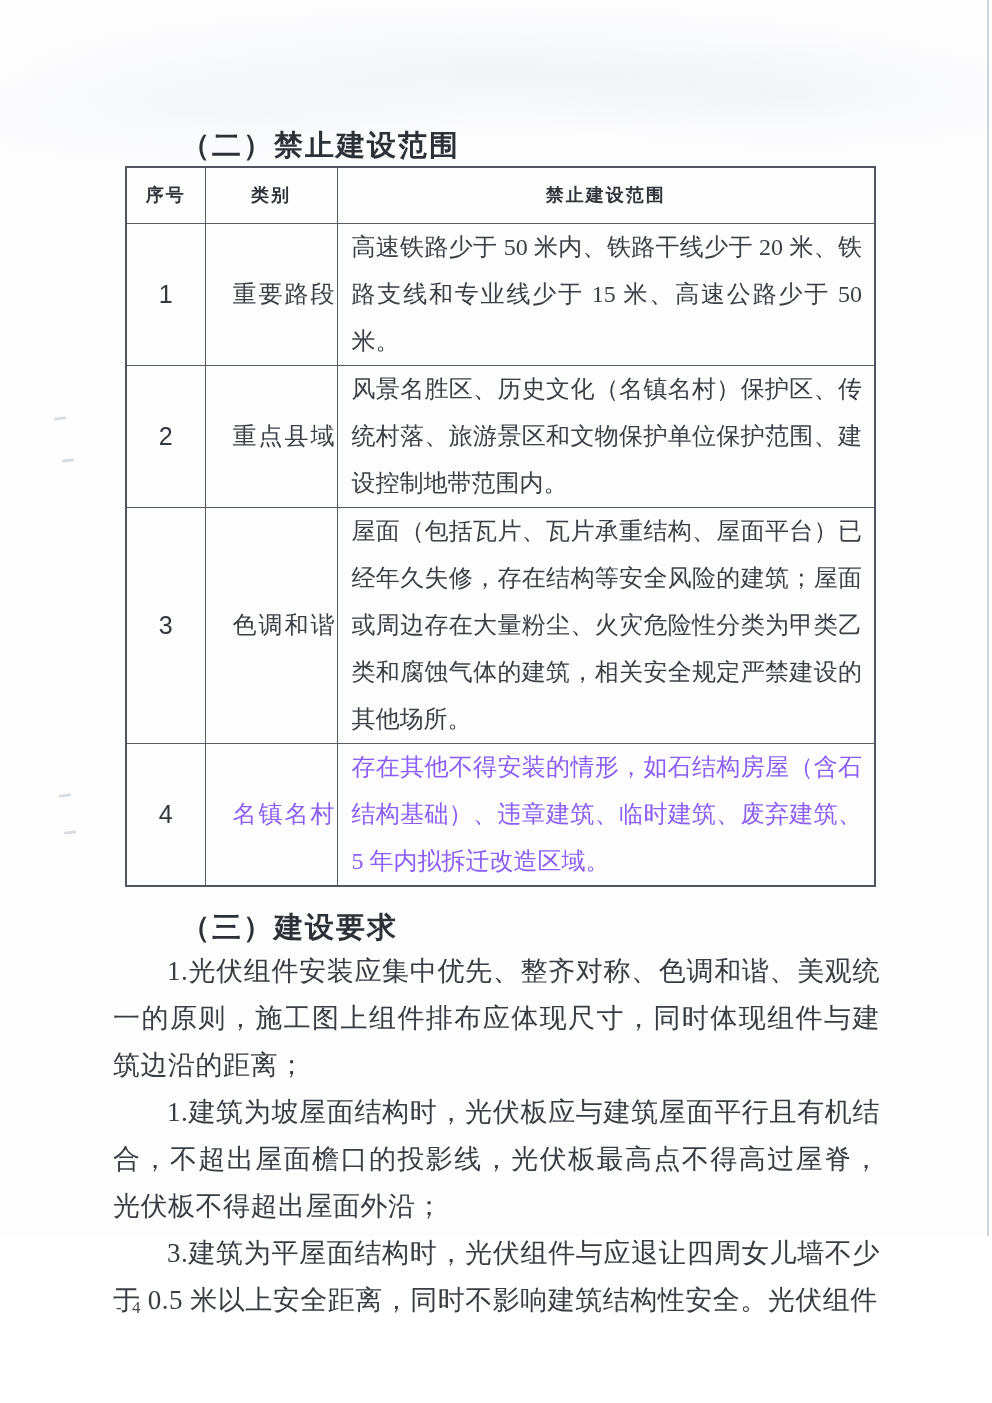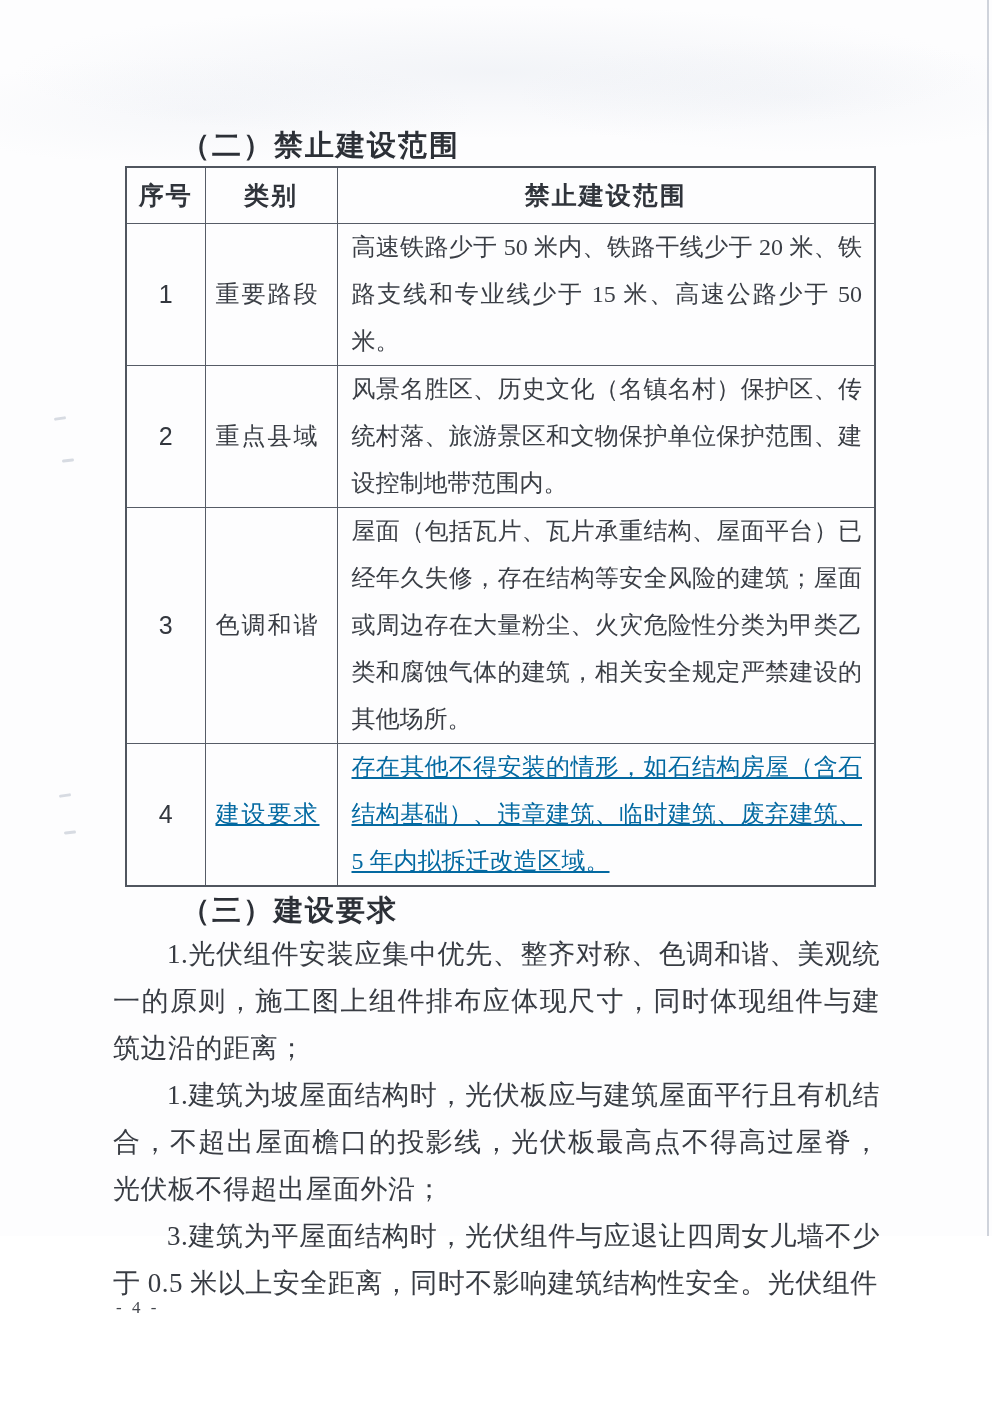--- a/index.html
+++ b/index.html
@@ -65,59 +65,59 @@
     border-collapse: collapse;
     table-layout: fixed;
   }
   table.ban-table, table.ban-table th, table.ban-table td {
     border: 1px solid #565c66;
   }
   table.ban-table { border: 2px solid #50565f; }
   table.ban-table th {
     font-family: "Liberation Sans", sans-serif;
     font-weight: 700;
-    font-size: 25px;
+    font-size: 18px;
     color: #30343b;
     text-align: center;
     vertical-align: middle;
     letter-spacing: 2px;
     margin-top: 48px;
   }
   tr.hdr { height: 56px; }
   tr.r1 { height: 93px; }
   tr.r2 { height: 95px; }
   tr.r3 { height: 187px; }
   tr.r4 { height: 138px; }
   td.no {
     font-family: "Liberation Sans", sans-serif;
     font-size: 25px;
     text-align: center;
     vertical-align: middle;
     color: #33373e;
   }
   td.cat {
     font-size: 24px;
-    text-align: left;
+    text-align: right;
     vertical-align: middle;
     letter-spacing: 2px;
     color: #3a3e45;
     padding-left: 10px;
   }
   td.scope {
     font-size: 24px;
     line-height: 47px;
     padding: 0 12px 0 14px;
     vertical-align: middle;
     text-align: justify;
     text-align-last: left;
     color: #3a3e45;
   }
-  tr.r4 td.scope, tr.r4 td.cat { color: #0369a1; text-decoration: underline; }
-
-  .sec3-heading { margin-top: 4px; }
+  tr.r4 td.scope, tr.r4 td.cat { color: #8b5cf6; }
+
+  .sec3-heading { margin-top: 21px; }
 
   .body-text { margin-top: 2px; }
   p.para {
     font-size: 27px;
     line-height: 47px;
     text-indent: 2em;
     text-align: justify;
     text-align-last: left;
     letter-spacing: 0.5px;
     color: #383c43;
@@ -172,21 +172,21 @@
           <td class="cat">重点县域</td>
           <td class="scope">风景名胜区、历史文化（名镇名村）保护区、传统村落、旅游景区和文物保护单位保护范围、建设控制地带范围内。</td>
         </tr>
         <tr class="r3">
           <td class="no">3</td>
           <td class="cat">色调和谐</td>
           <td class="scope">屋面（包括瓦片、瓦片承重结构、屋面平台）已经年久失修，存在结构等安全风险的建筑；屋面或周边存在大量粉尘、火灾危险性分类为甲类乙类和腐蚀气体的建筑，相关安全规定严禁建设的其他场所。</td>
         </tr>
         <tr class="r4">
           <td class="no">4</td>
-          <td class="cat">建设要求</td>
+          <td class="cat">名镇名村</td>
           <td class="scope">存在其他不得安装的情形，如石结构房屋（含石结构基础）、违章建筑、临时建筑、废弃建筑、5 年内拟拆迁改造区域。</td>
         </tr>
       </tbody>
     </table>
 
     <div class="sec-heading sec3-heading">（三）建设要求</div>
 
     <div class="body-text">
       <p class="para">1.光伏组件安装应集中优先、整齐对称、色调和谐、美观统一的原则，施工图上组件排布应体现尺寸，同时体现组件与建筑边沿的距离；</p>
       <p class="para">1.建筑为坡屋面结构时，光伏板应与建筑屋面平行且有机结合，不超出屋面檐口的投影线，光伏板最高点不得高过屋脊，光伏板不得超出屋面外沿；</p>

